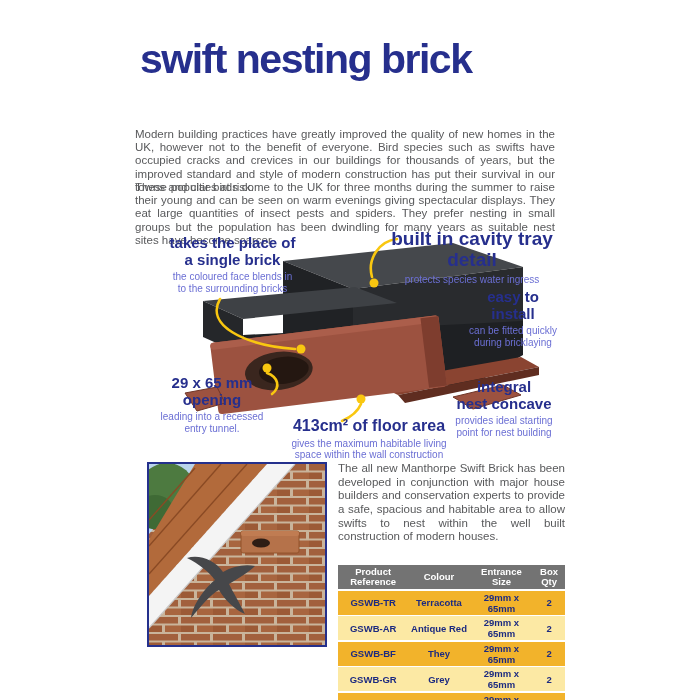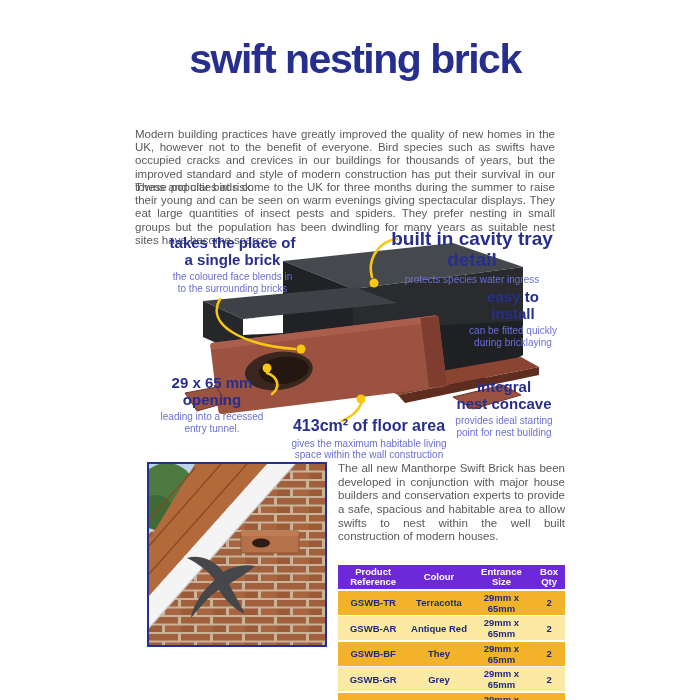--- a/index.html
+++ b/index.html
@@ -1,19 +1,19 @@
 <!DOCTYPE html>
 <html><head>
 <meta charset="utf-8">
 <style>
   html,body{margin:0;padding:0;background:#ffffff;}
   body{width:700px;height:700px;font-family:"Liberation Sans",sans-serif;}
   .page{position:relative;width:700px;height:700px;background:#fff;overflow:hidden;}
 
-  .title{position:absolute;left:140px;top:36px;width:430px;margin:0;text-align:center;
+  .title{position:absolute;left:140px;top:36px;width:430px;margin:0;
          font-size:41px;font-weight:800;letter-spacing:-1.5px;color:#262f8d;}
   .subtitle{position:absolute;left:130px;top:87px;width:450px;text-align:center;
          font-size:17px;font-weight:700;color:#2b49c7;}
 
   .para{position:absolute;left:135px;width:420px;font-size:11.5px;line-height:1.17;
         color:#58595b;text-align:justify;}
   .para1{top:116px;} .para2{top:169px;}
 
   .diagram{position:absolute;left:145px;top:227px;width:420px;height:233px;}
   .diagram svg.art{position:absolute;left:0;top:0;}
@@ -26,21 +26,21 @@
   .co4{left:2px;top:148px;width:130px;}
   .co5{left:98px;top:190px;width:252px;} .co5 .h{font-size:16px;}
   .co6{left:293px;top:152px;width:132px;}
 
   .bottom{position:absolute;left:147px;top:462px;width:418px;display:flex;gap:11px;}
   .photo{flex:none;width:176px;height:181px;border:2.5px solid #24308c;background:#c9b49b;}
   .bcol{flex:1;min-width:0;}
   .bpara{font-size:11.5px;line-height:1.19;color:#58595b;text-align:justify;}
 
   .spec-table{margin-top:9px;width:100%;}
-  .thead{display:flex;align-items:center;background:#6d28d9;color:#fff;font-weight:700;
+  .thead{display:flex;align-items:center;background:#737373;color:#fff;font-weight:700;
          font-size:9.5px;line-height:1.1;text-align:center;min-height:24px;margin-top:21px;}
   .th,.td{box-sizing:border-box;padding:1px 2px;}
   .c0{width:31%;} .c1{width:27%;} .c2{width:28%;} .c3{width:14%;}
   .tr{display:flex;margin-top:1.5px;font-size:9.5px;font-weight:700;color:#1c2a80;
       text-align:center;align-items:center;min-height:10.5px;}
   .tr:nth-child(odd){background:#f2b32b;}
   .tr:nth-child(even){background:#fce9a4;}
 </style>
 </head>
 <body>

